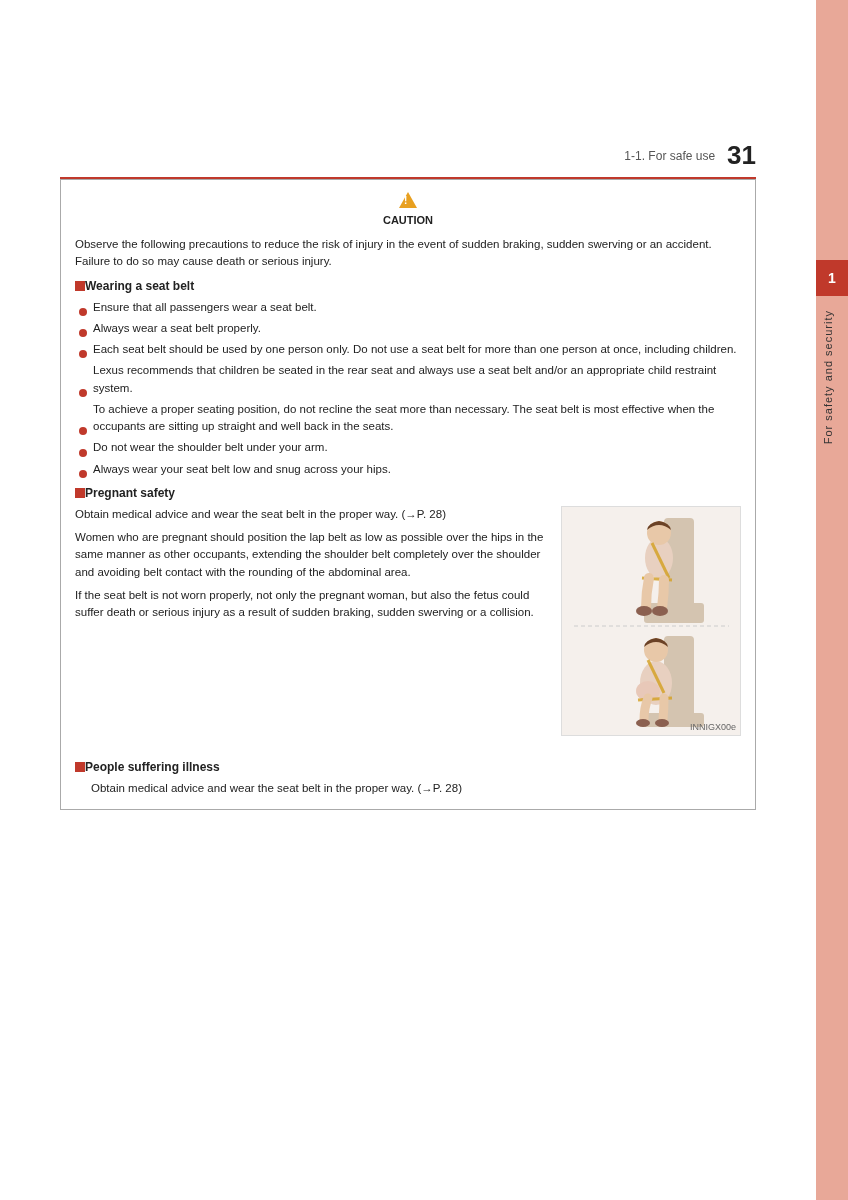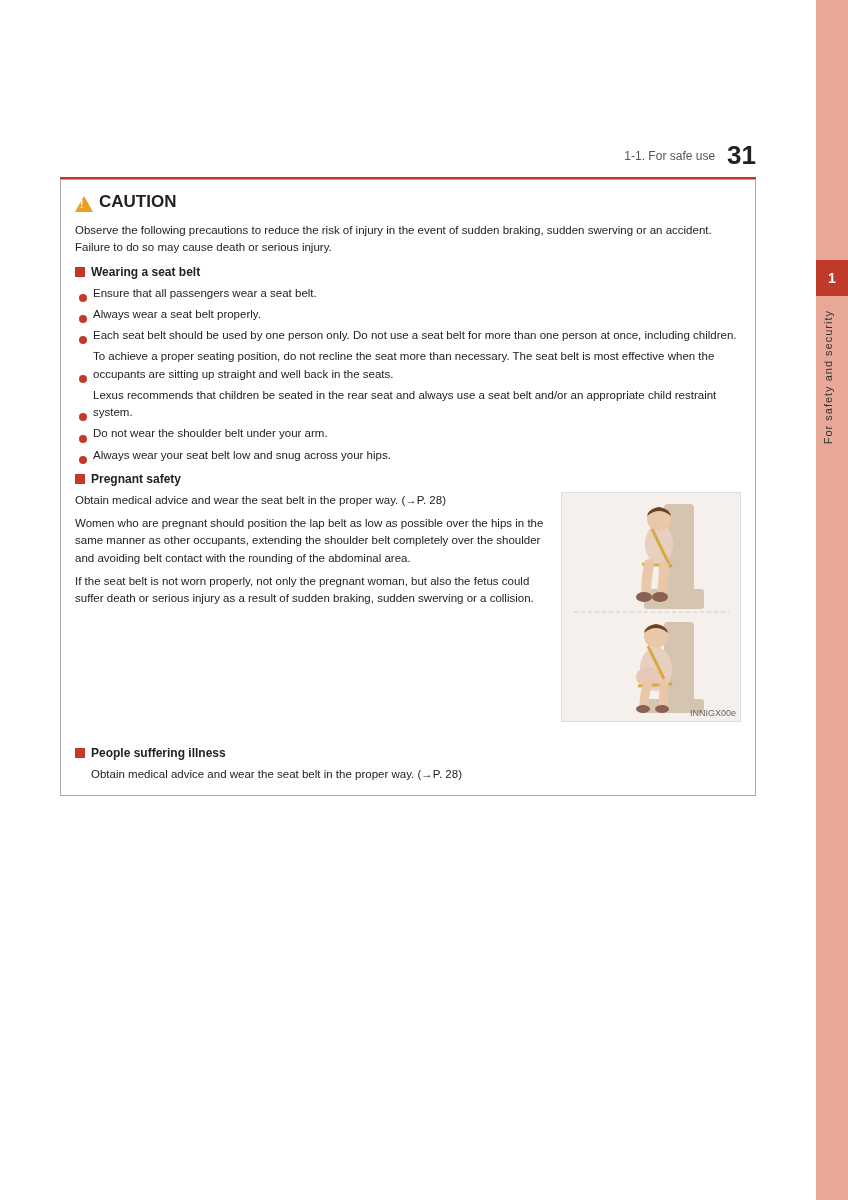--- a/index.html
+++ b/index.html
@@ -86,25 +86,26 @@
     }
 
     
     .caution-box {
       border: 1px solid #aaa;
       padding: 12px 14px;
       margin-bottom: 20px;
     }
     .caution-title {
       display: flex;
-      align-items: flex-end;
-      font-weight: bold;
-      font-size: 17px;
+      align-items: center;
+      font-weight: bold;
+      font-size: 11px;
       margin-bottom: 10px;
       gap: 6px;
+      flex-direction: column;
     }
     .caution-triangle {
       width: 0;
       height: 0;
       border-left: 9px solid transparent;
       border-right: 9px solid transparent;
       border-bottom: 16px solid #e8a020;
       position: relative;
       display: inline-block;
     }
@@ -124,21 +125,21 @@
     }
 
     
     .section-heading {
       display: flex;
       align-items: center;
       font-weight: bold;
       font-size: 12px;
       margin-bottom: 6px;
       margin-top: 8px;
-      gap: 6px;
+      gap: 0;
     }
     .section-square {
       width: 10px;
       height: 10px;
       background: #c0392b;
       flex-shrink: 0;
     }
 
     
     .bullet-list {
@@ -255,25 +256,25 @@
       <li>
           <span class="bullet-dot"></span>
           <span>Always wear a seat belt properly.</span>
         </li>
       <li>
           <span class="bullet-dot"></span>
           <span>Each seat belt should be used by one person only. Do not use a seat belt for more than one person at once, including children.</span>
         </li>
       <li>
           <span class="bullet-dot"></span>
+          <span>Lexus recommends that children be seated in the rear seat and always use a seat belt and/or an appropriate child restraint system.</span>
+        </li>
+      <li>
+          <span class="bullet-dot"></span>
           <span>To achieve a proper seating position, do not recline the seat more than necessary. The seat belt is most effective when the occupants are sitting up straight and well back in the seats.</span>
-        </li>
-      <li>
-          <span class="bullet-dot"></span>
-          <span>Lexus recommends that children be seated in the rear seat and always use a seat belt and/or an appropriate child restraint system.</span>
         </li>
       <li>
           <span class="bullet-dot"></span>
           <span>Do not wear the shoulder belt under your arm.</span>
         </li>
       <li>
           <span class="bullet-dot"></span>
           <span>Always wear your seat belt low and snug across your hips.</span>
         </li>
     </ul>

